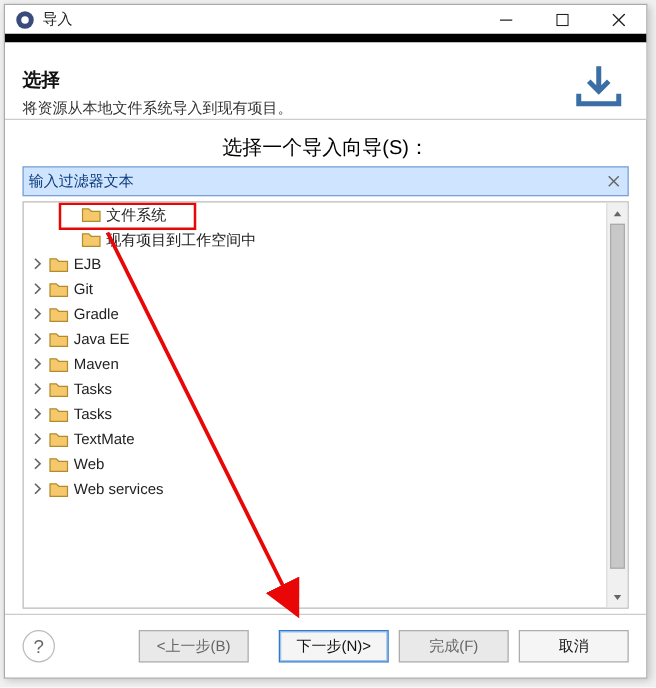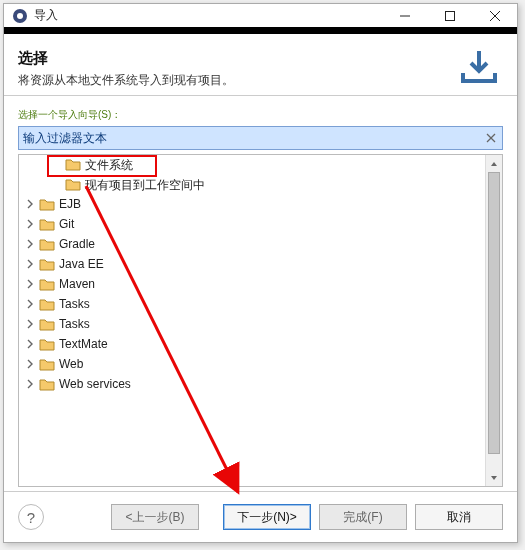--- a/index.html
+++ b/index.html
@@ -4,27 +4,27 @@
 <style>
 * { box-sizing: border-box; margin: 0; padding: 0; font-family: "Microsoft YaHei", "Segoe UI", sans-serif; }
 body { background: #f0f0f0; width: 525px; height: 550px; position: relative; }
 .window { position: absolute; left: 3px; top: 3px; width: 515px; height: 540px; background: #fff; border: 1px solid #aaa; box-shadow: 2px 2px 6px rgba(0,0,0,0.2); display: flex; flex-direction: column; }
 .titlebar { height: 30px; display: flex; align-items: center; padding: 0 0 0 8px; border-bottom: 7px solid #000000; }
 .titlebar .icon16 { width: 16px; height: 16px; margin-right: 6px; }
 .titlebar .title { font-size: 12px; color: #222; flex: 1; }
 .winbtns { display: flex; }
 .winbtn { width: 45px; height: 30px; display: flex; align-items: center; justify-content: center; cursor: pointer; }
 .winbtn svg { width: 10px; height: 10px; }
-.banner { height: 62px; background: #fff; display: flex; align-items: center; padding: 8px 14px 0 14px; position: relative; border-bottom: 1px solid #ccc; }
+.banner { height: 62px; background: #fff; display: flex; align-items: flex-end; padding: 8px 14px 0 14px; position: relative; border-bottom: 1px solid #ccc; }
 .banner-left { flex: 1; }
 .banner-title { font-size: 15px; font-weight: bold; color: #111; margin-bottom: 4px; }
 .banner-desc { font-size: 12px; color: #333; }
 .banner-icon { width: 48px; height: 48px; color: #3a6ea5; }
 .content { flex: 1; padding: 12px 14px 4px 14px; display: flex; flex-direction: column; }
-.label { font-size: 10px; color: #4d7c0f; margin-bottom: 4px; }
+.label { font-size: 16px; color: #000000; margin-bottom: 4px; text-align: center; }
 .filter-wrap { position: relative; }
 .filter { width: 100%; height: 24px; border: 1px solid #7a9fd4; background: #cfe4ff; padding: 0 22px 0 4px; font-size: 12px; outline: none; }
 .filter::placeholder { color: #0b3a7a; }
 .clear-x { position: absolute; right: 4px; top: 4px; width: 16px; height: 16px; cursor: pointer; color: #666; }
 .tree { border: 1px solid #bbb; margin-top: 4px; flex: 1; overflow: auto; padding: 2px 0; font-size: 12px; color: #222; position: relative; }
 .tree-row { height: 20px; display: flex; align-items: flex-start; padding-left: 4px; white-space: nowrap; }
 .expander { width: 14px; height: 14px; display: flex; align-items: center; justify-content: center; cursor: pointer; color: #666; }
 .expander.blank { visibility: hidden; }
 .folder { width: 16px; height: 14px; margin: 0 4px 0 2px; }
 .folder svg { display: block; }

